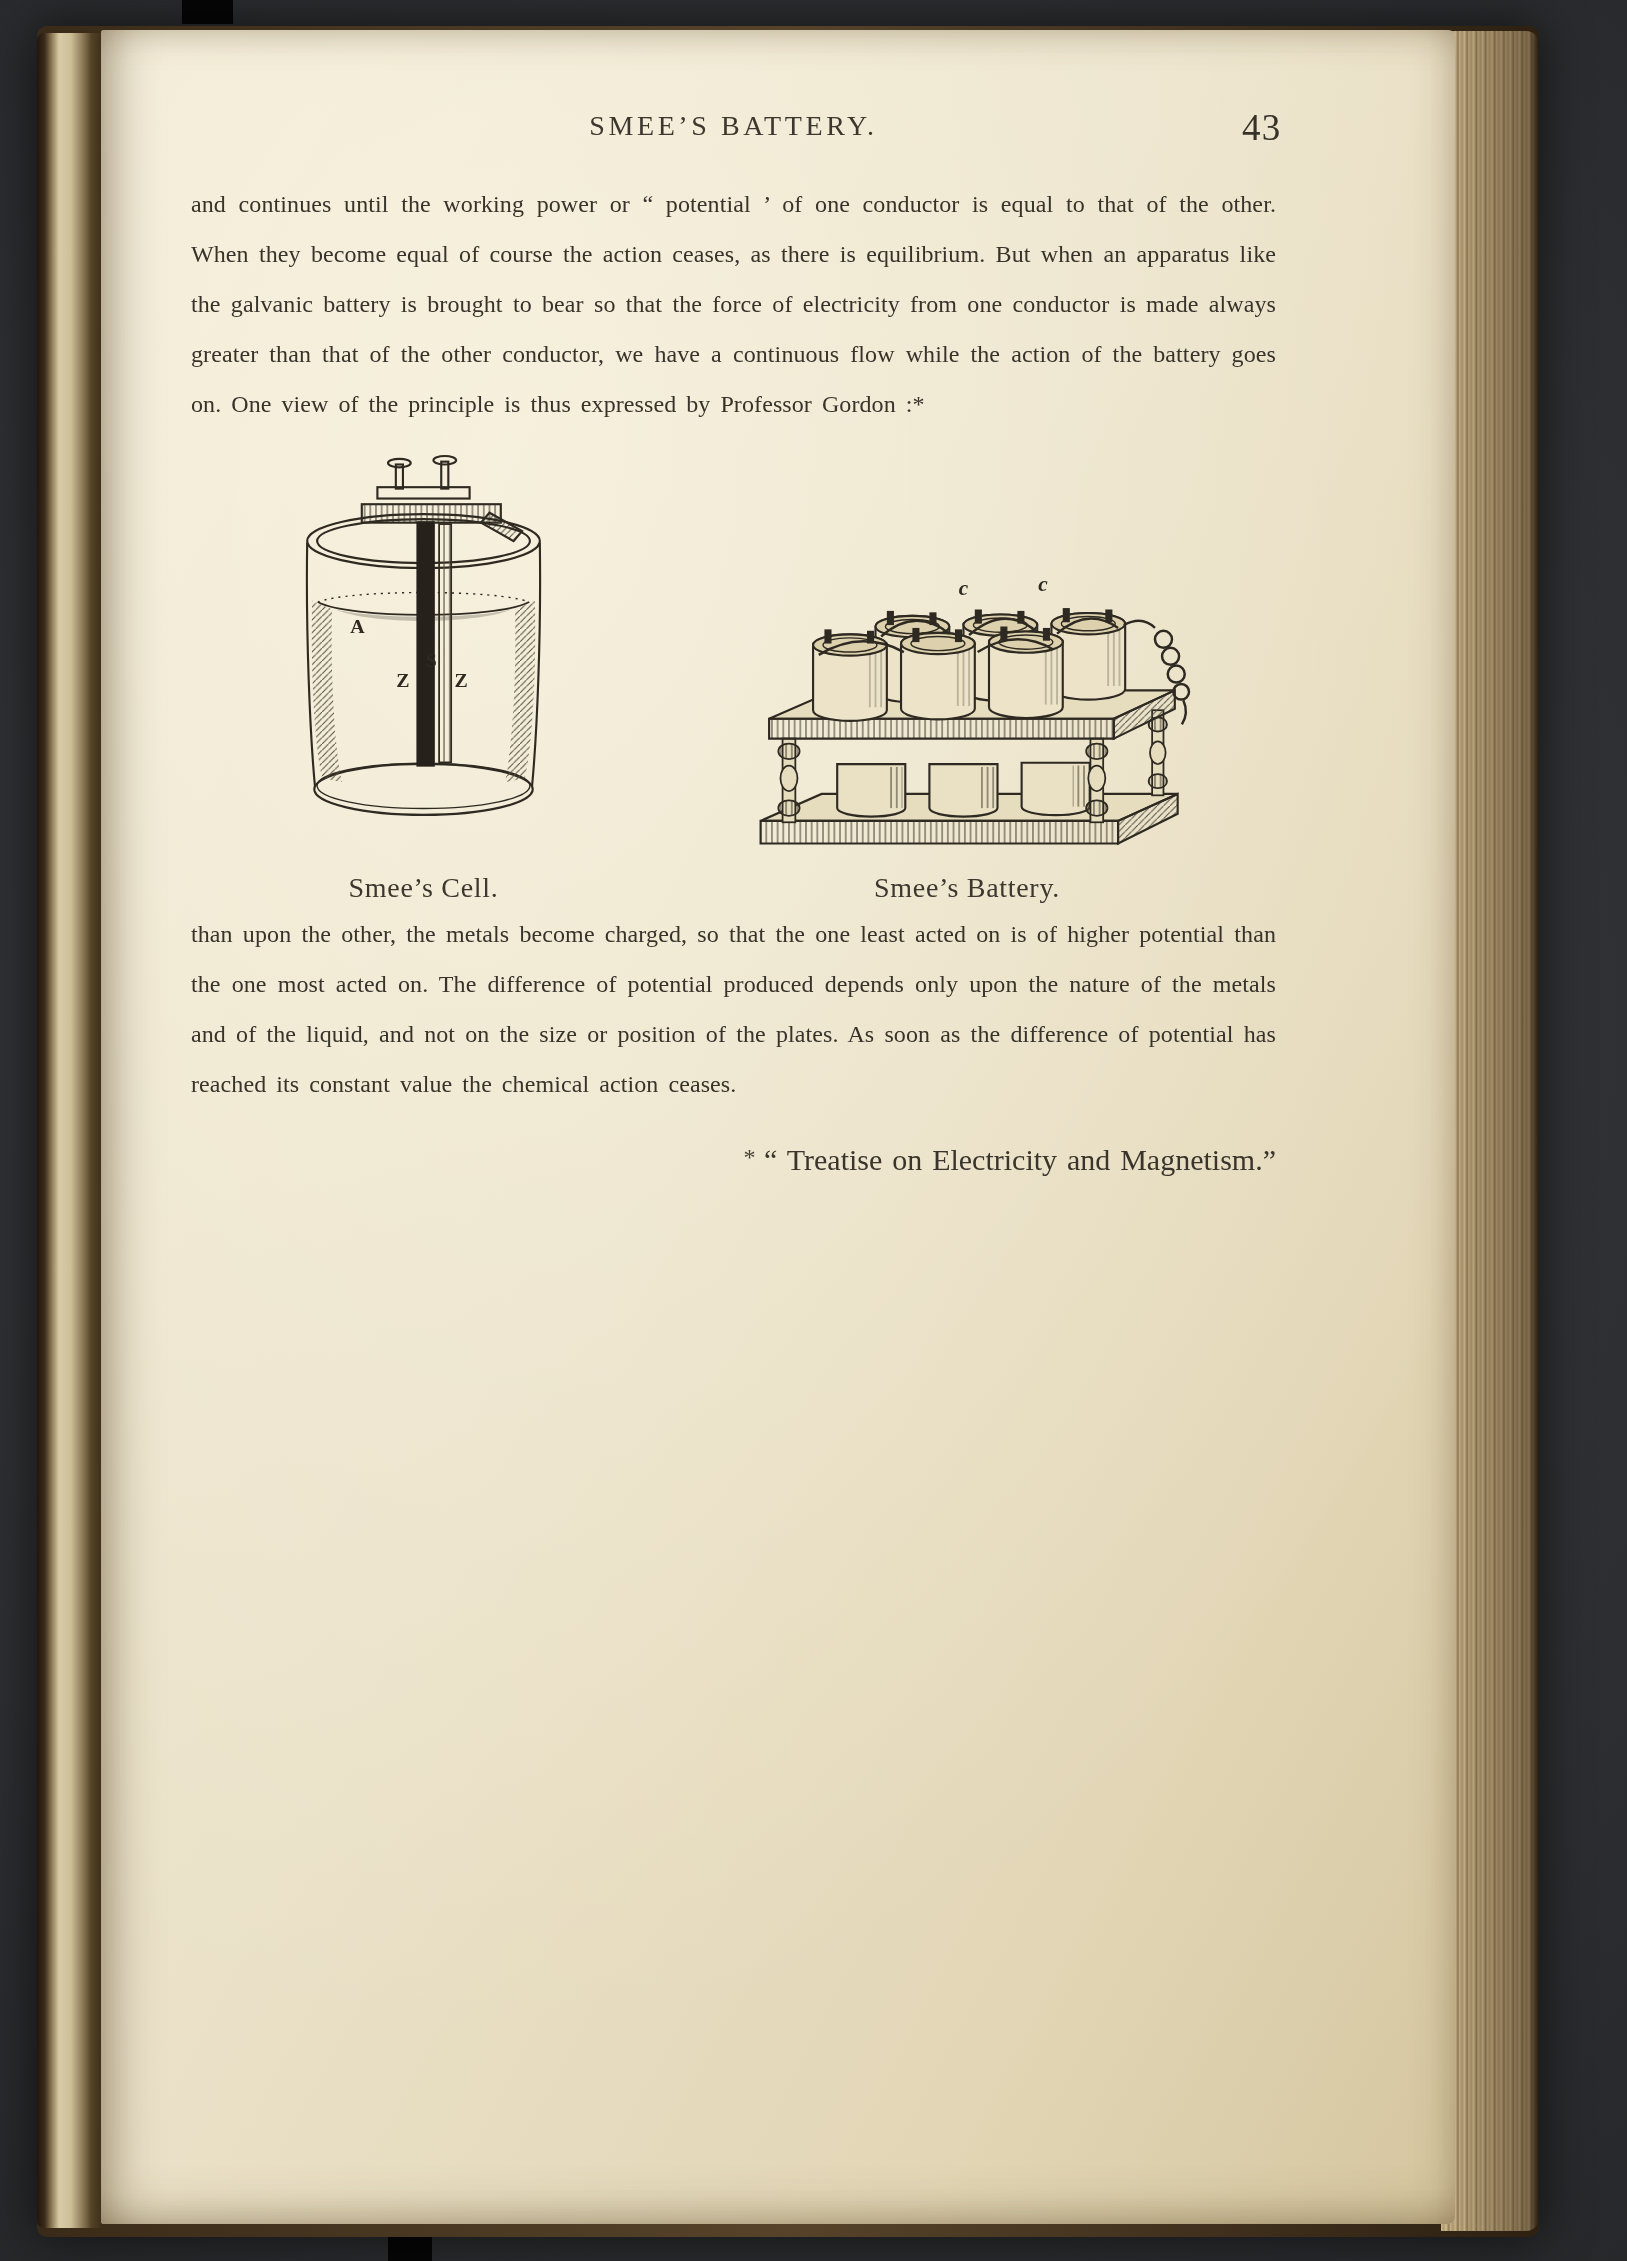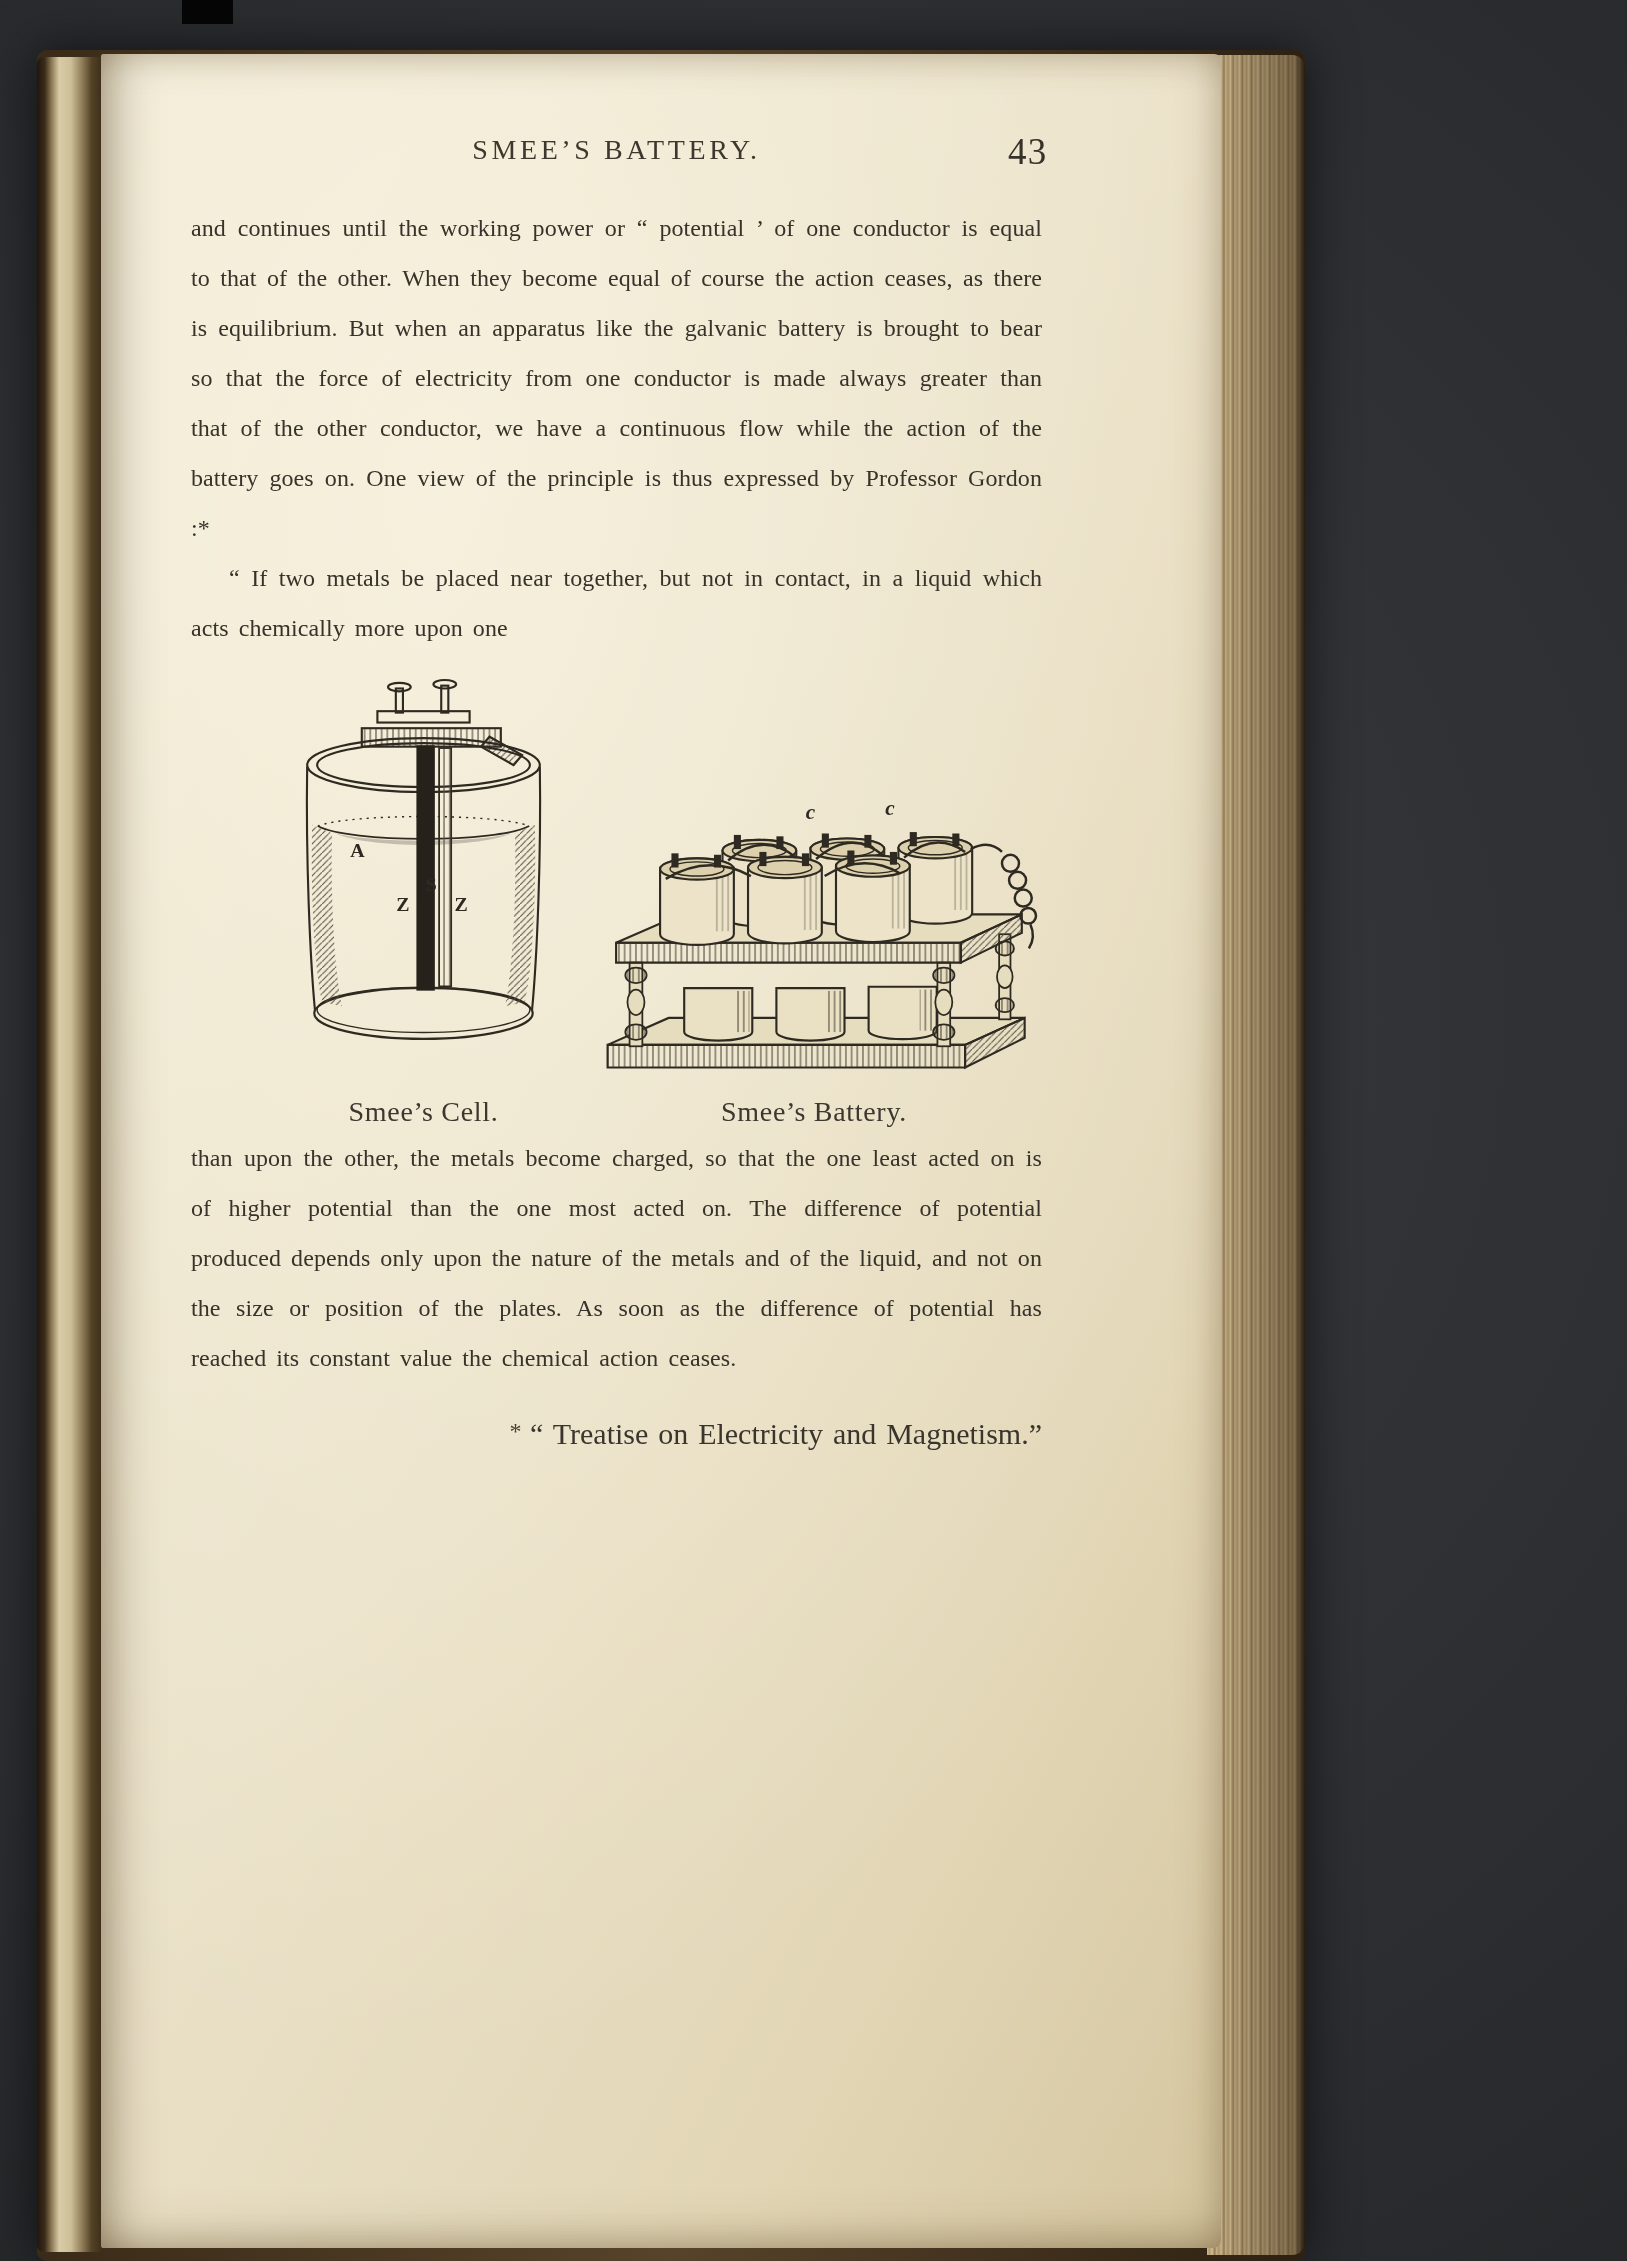--- a/index.html
+++ b/index.html
@@ -11,25 +11,24 @@
   }
   .scan-bg {
     position:absolute; inset:0;
     background: radial-gradient(120% 90% at 50% 45%, #383a3d 0%, #2b2d30 55%, #1f2123 100%);
   }
   .clip { position:absolute; background:#060606; }
   .clip-top    { top:0; left:182px; width:51px; height:24px; }
   .clip-bottom { bottom:0; left:388px; width:44px; height:40px; }
 
   .book {
-    position:absolute; left:37px; top:25.6px; width:1268px; height:2211px;
+    position:absolute; left:37px; top:25.6px; width:1502px; height:2211px;
     background:linear-gradient(90deg,#3a2b18,#57432a 50%,#2e2112);
     border-radius:10px;
     box-shadow:0 0 50px rgba(0,0,0,.6);
-    margin-top:24px;
   }
   .spine {
     position:absolute; left:0; top:7px; bottom:8.5px; width:65px;
     background:linear-gradient(90deg,#1f160d 0%,#3a2c1a 12%,#8a7552 22%,#d8cba6 34%,#cdbf98 52%,#9c8a66 66%,#544226 84%,#3c2e1a 100%);
     border-radius:7px 0 0 7px;
   }
   .page-edges {
     position:absolute; right:0; top:5.7px; bottom:5.7px; width:98px;
     background:
       linear-gradient(90deg, rgba(60,44,24,0) 0%, rgba(60,44,24,.55) 90%, #241a0e 100%),
@@ -120,21 +119,20 @@
 
   <div class="page">
 
     <header class="page-header">
       <span class="running-title">SMEE’S BATTERY.</span>
       <span class="page-number">43</span>
     </header>
 
     <p class="body-text">and continues until the working power or “ potential ’ of one conductor is equal to that of the other.  When they become equal of course the action ceases, as there is equilibrium.  But when an apparatus like the galvanic battery is brought to bear so that the force of electricity from one conductor is made always greater than that of the other conductor, we have a continuous flow while the action of the battery goes on.  One view of the principle is thus expressed by Professor Gordon :*</p>
 
-    <p class="body-text indent">“ If two metals be placed near together, but not in contact, in a liquid which acts chemically more upon one</p>
 
     <div class="figures">
 
       <figure>
         <svg viewBox="0 0 430 580" width="305" height="412">
           <g fill="none" stroke="#2e2a22" stroke-width="3">
             <rect x="150" y="52" width="130" height="16"></rect>
             <rect x="176" y="20" width="10" height="34"></rect>
             <ellipse cx="181" cy="18" rx="16" ry="6"></ellipse>
             <rect x="240" y="16" width="10" height="38"></rect>

